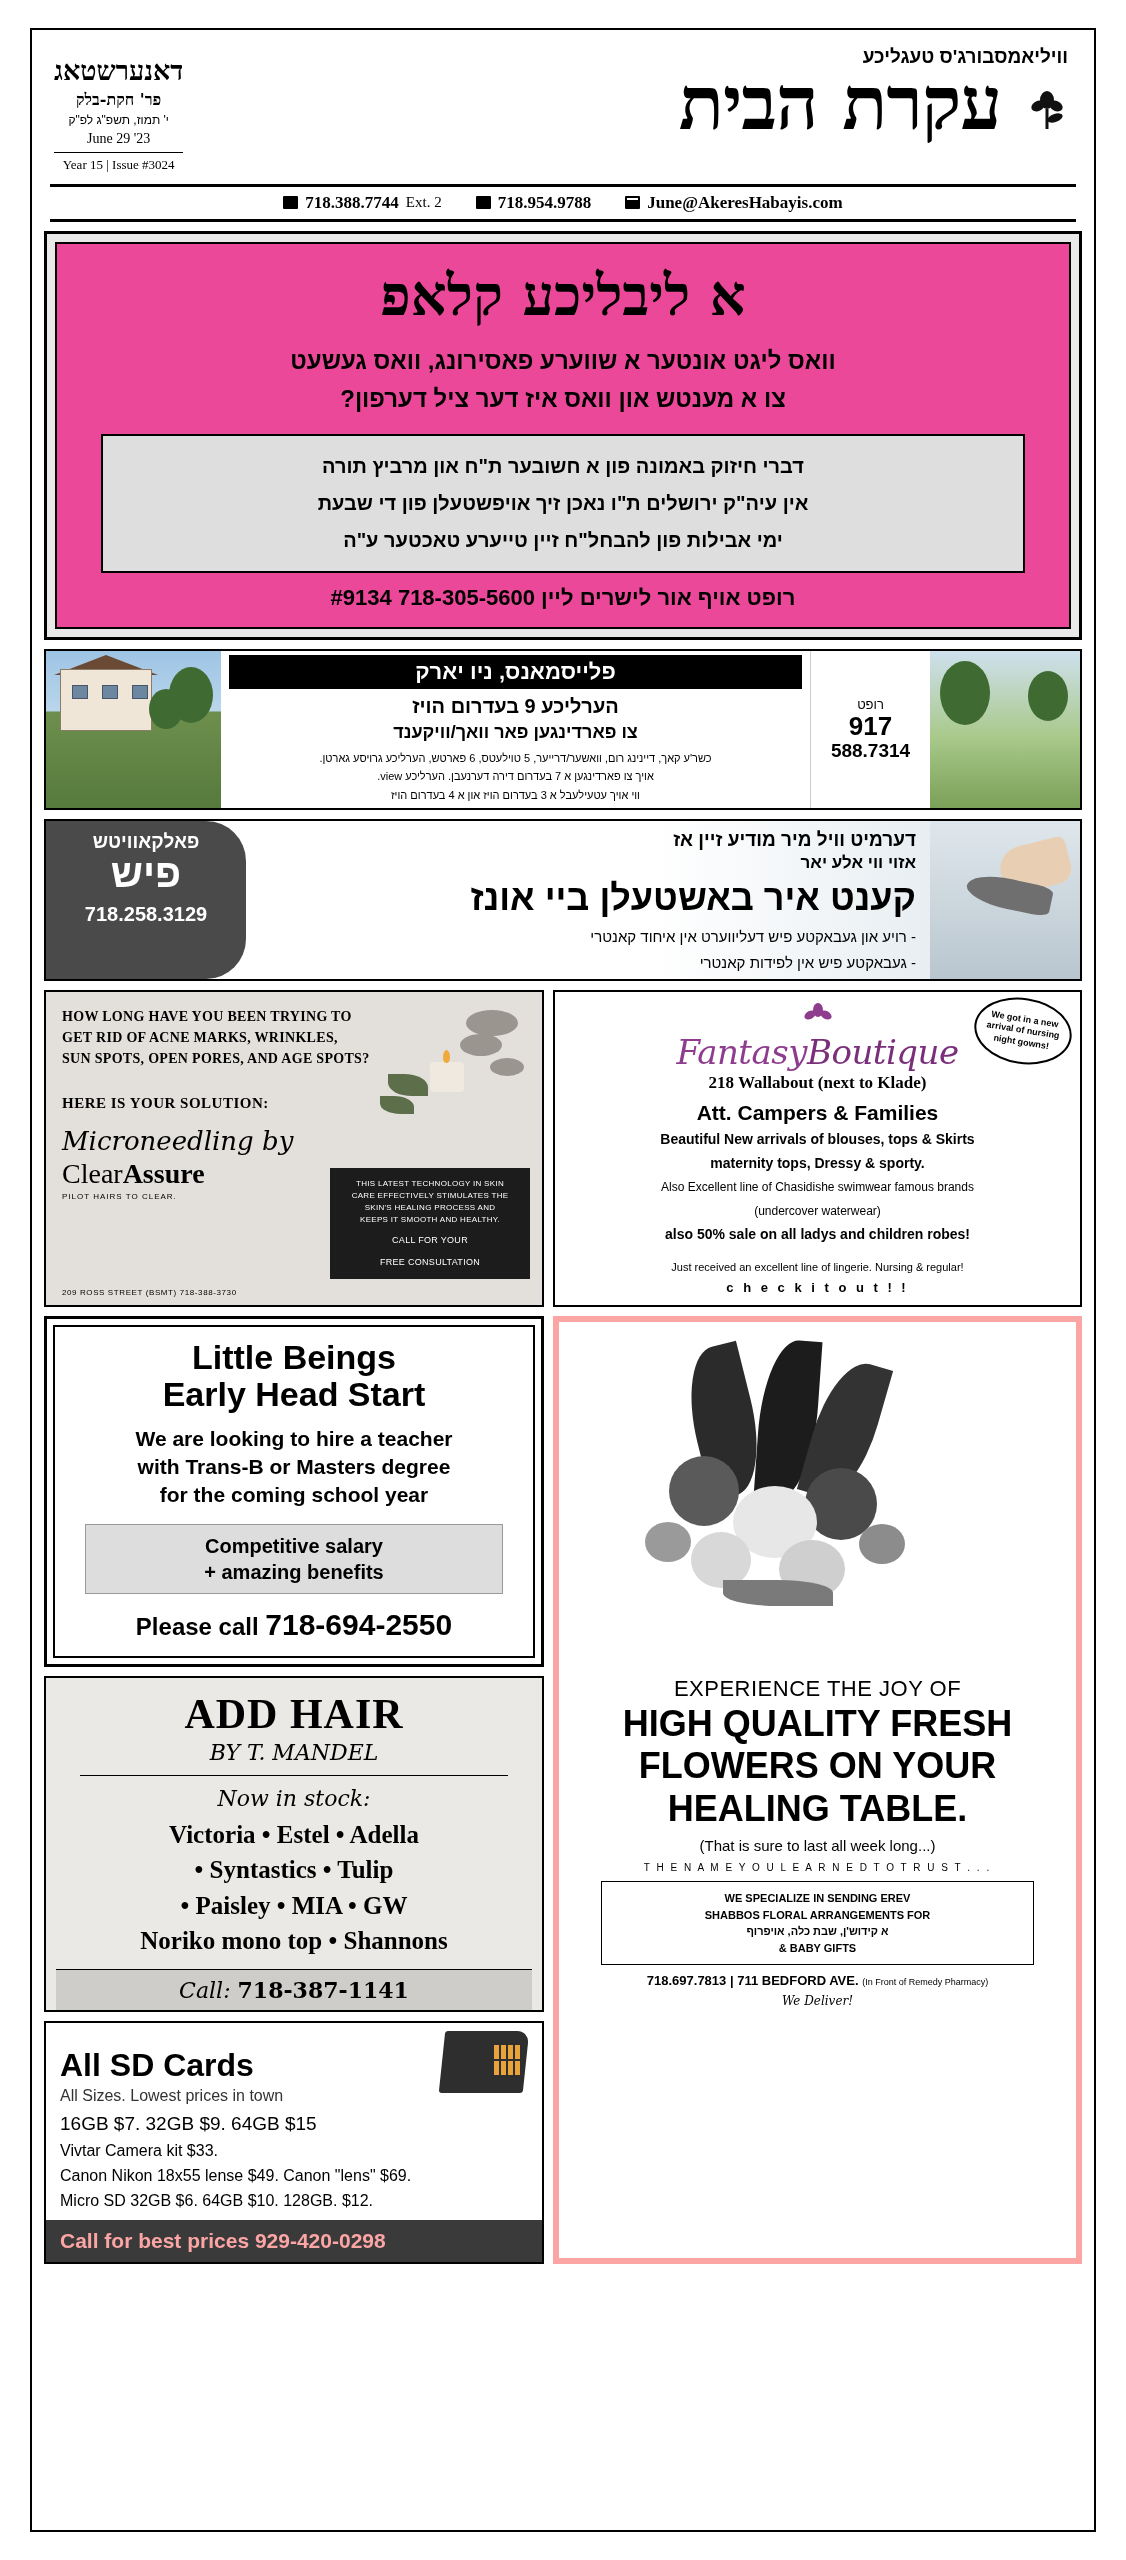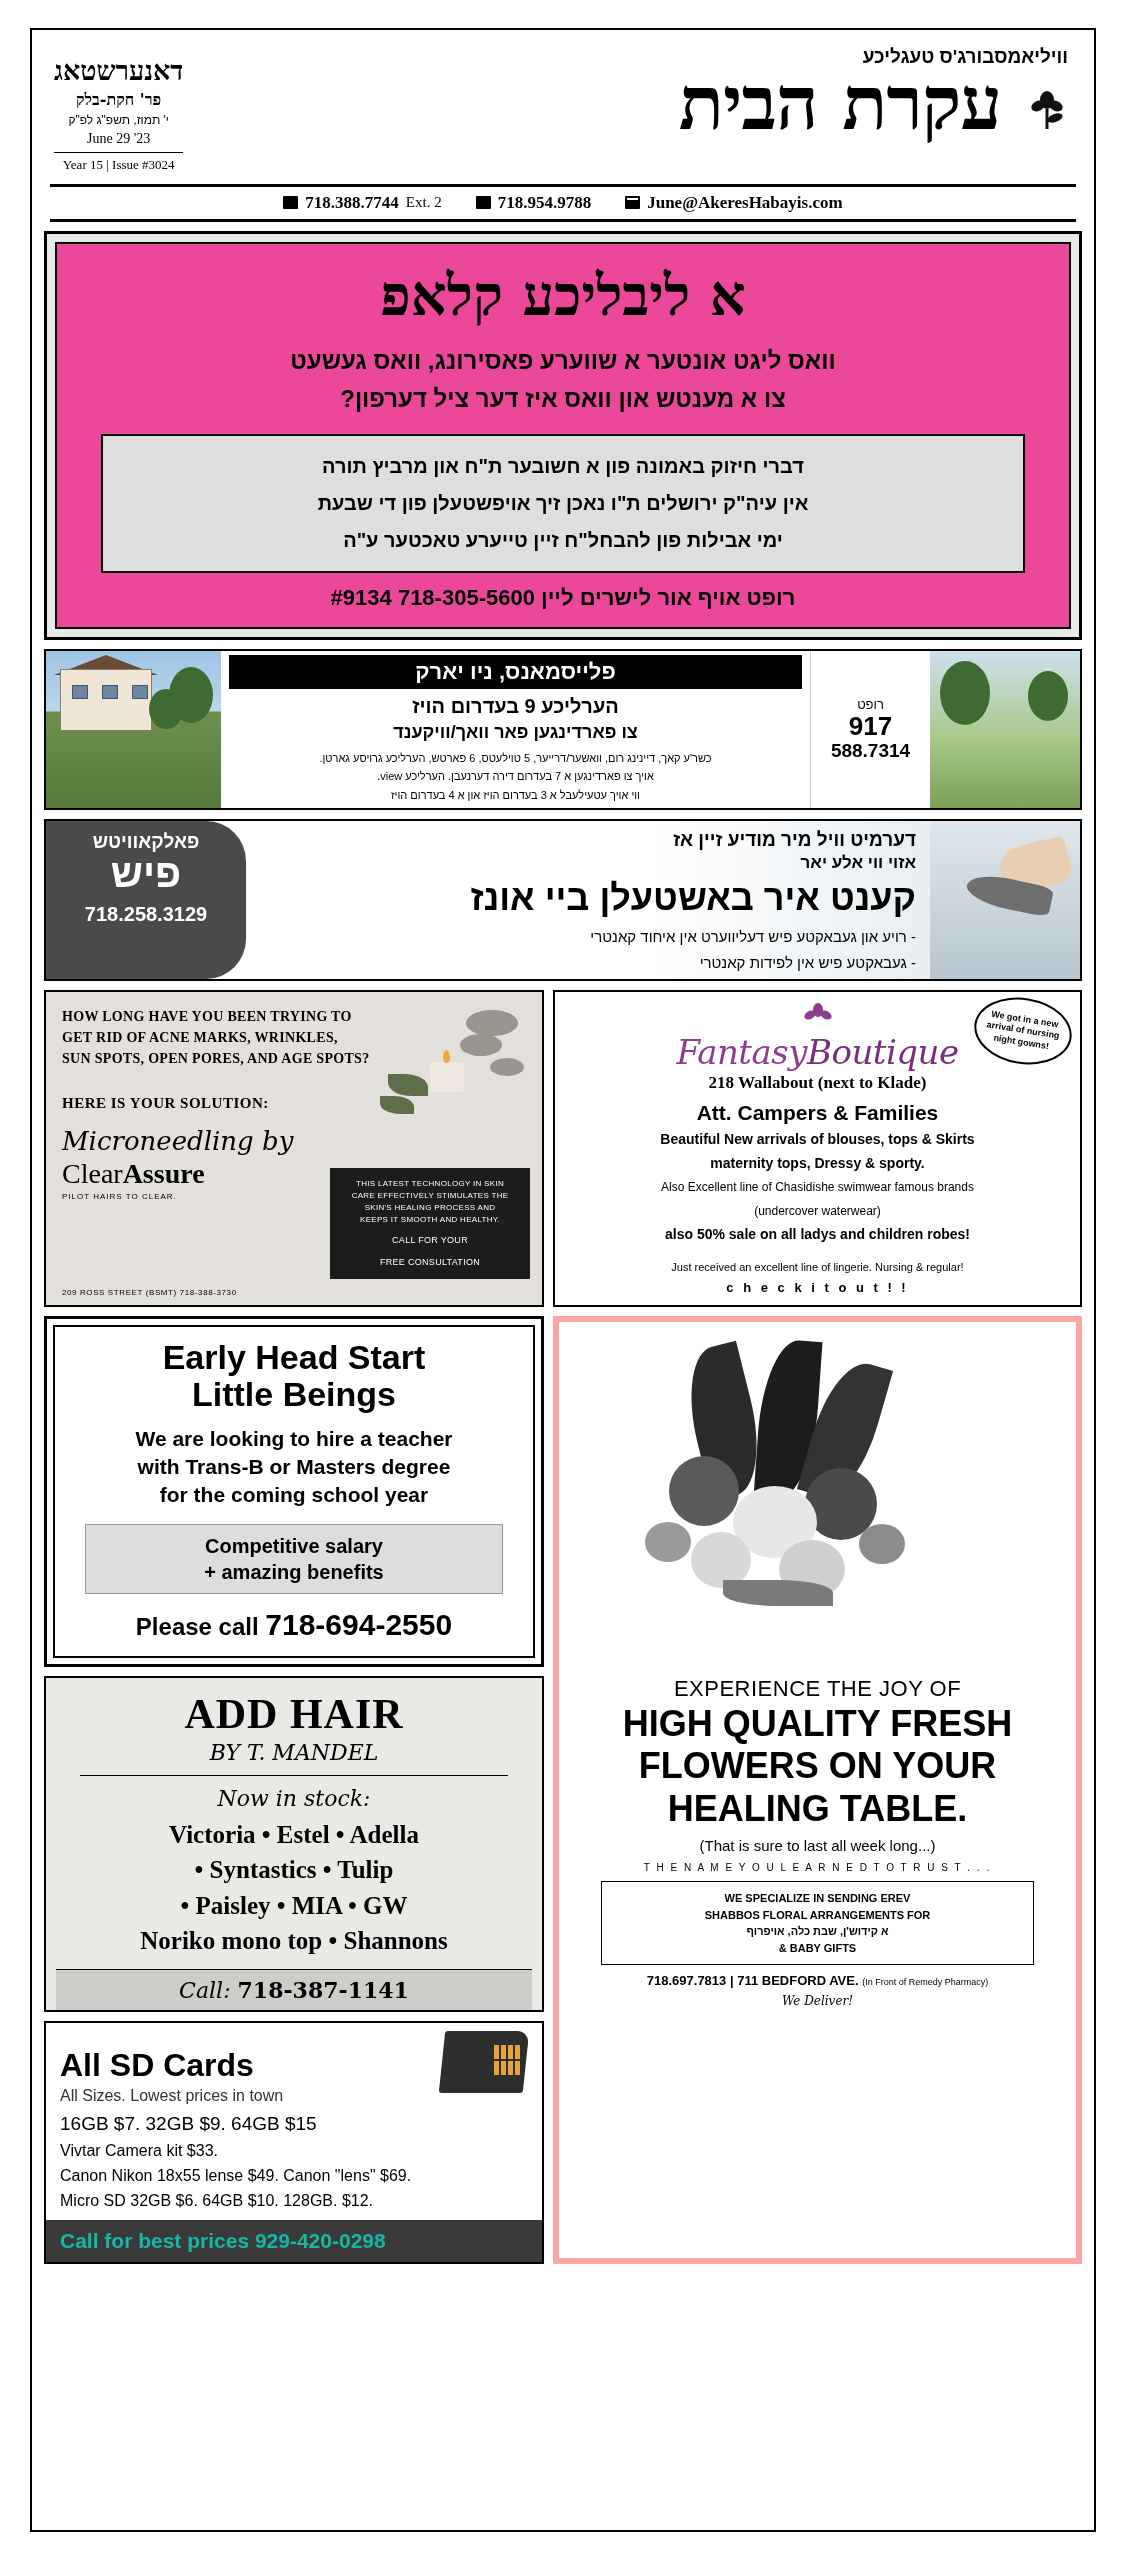--- a/index.html
+++ b/index.html
@@ -159,21 +159,21 @@
   .ad-hair .list { font-family:"Liberation Serif", serif; font-size:25px; font-weight:bold; line-height:1.42; margin-top:6px; }
   .ad-hair .callbar { background:#cfcdca; border-top:1px solid #000; margin-top:10px; padding:7px 0; font-family:"DejaVu Serif", serif; font-style:italic; font-size:22px; }
   .ad-hair .callbar b { font-style:normal; font-weight:bold; }
 
   
   .ad-sd { border:2px solid #000; background:#fff; padding:24px 14px 0; position:relative; }
   .ad-sd h2 { font-size:32px; margin:0; font-weight:bold; }
   .ad-sd .sub { font-size:16px; margin-top:3px; color:#333; }
   .ad-sd .ln { font-size:19px; margin-top:8px; }
   .ad-sd .ln2 { font-size:16px; margin-top:7px; }
-  .ad-sd .callbar { background:#3a3a3a; color:#14b8a6; margin:10px -14px 0; padding:9px 14px; font-size:21px; font-weight:bold; }
+  .ad-sd .callbar { background:#3a3a3a; color:#fca5a5; margin:10px -14px 0; padding:9px 14px; font-size:21px; font-weight:bold; }
   .sdchip { position:absolute; right:16px; top:8px; width:84px; height:62px; }
   .sdchip .body { position:absolute; inset:0; background:#2e2e2e; border-radius:3px 12px 3px 3px; transform:skewX(-6deg); }
   .sdchip .pins { position:absolute; right:6px; top:14px; width:26px; height:30px; display:grid; grid-template-columns:repeat(4,1fr); gap:2px; }
   .sdchip .pins i { background:#e8a33a; display:block; }
 
   
   .ad-flowers { border:6px solid #fca5a5; background:#fff; width:100%; display:flex; flex-direction:column; padding:14px; }
   .fl-photo { height:330px; position:relative; background:#fff; overflow:hidden; }
   .petal { position:absolute; border-radius:60% 0 60% 0; }
   .fl-txt { text-align:center; padding:10px 12px 0; }
@@ -353,22 +353,22 @@
         <div class="fb-last">Just received an excellent line of lingerie. Nursing &amp; regular!</div>
         <div class="fb-check">c h e c k   i t   o u t ! !</div>
       </div>
     </div>
 
     <div class="lower">
       <div class="col-left">
 
         <div class="ad-lb">
           <div class="in">
+            <h2>Little Beings</h2>
             <h2>Early Head Start</h2>
-            <h2>Little Beings</h2>
             <div class="p">We are looking to hire a teacher</div>
             <div class="p" style="margin-top:0">with Trans-B or Masters degree</div>
             <div class="p" style="margin-top:0">for the coming school year</div>
             <div class="band">
               <div>Competitive salary</div>
               <div>+ amazing benefits</div>
             </div>
             <div class="call">
               <span>Please call</span>
               <b>718-694-2550</b>

